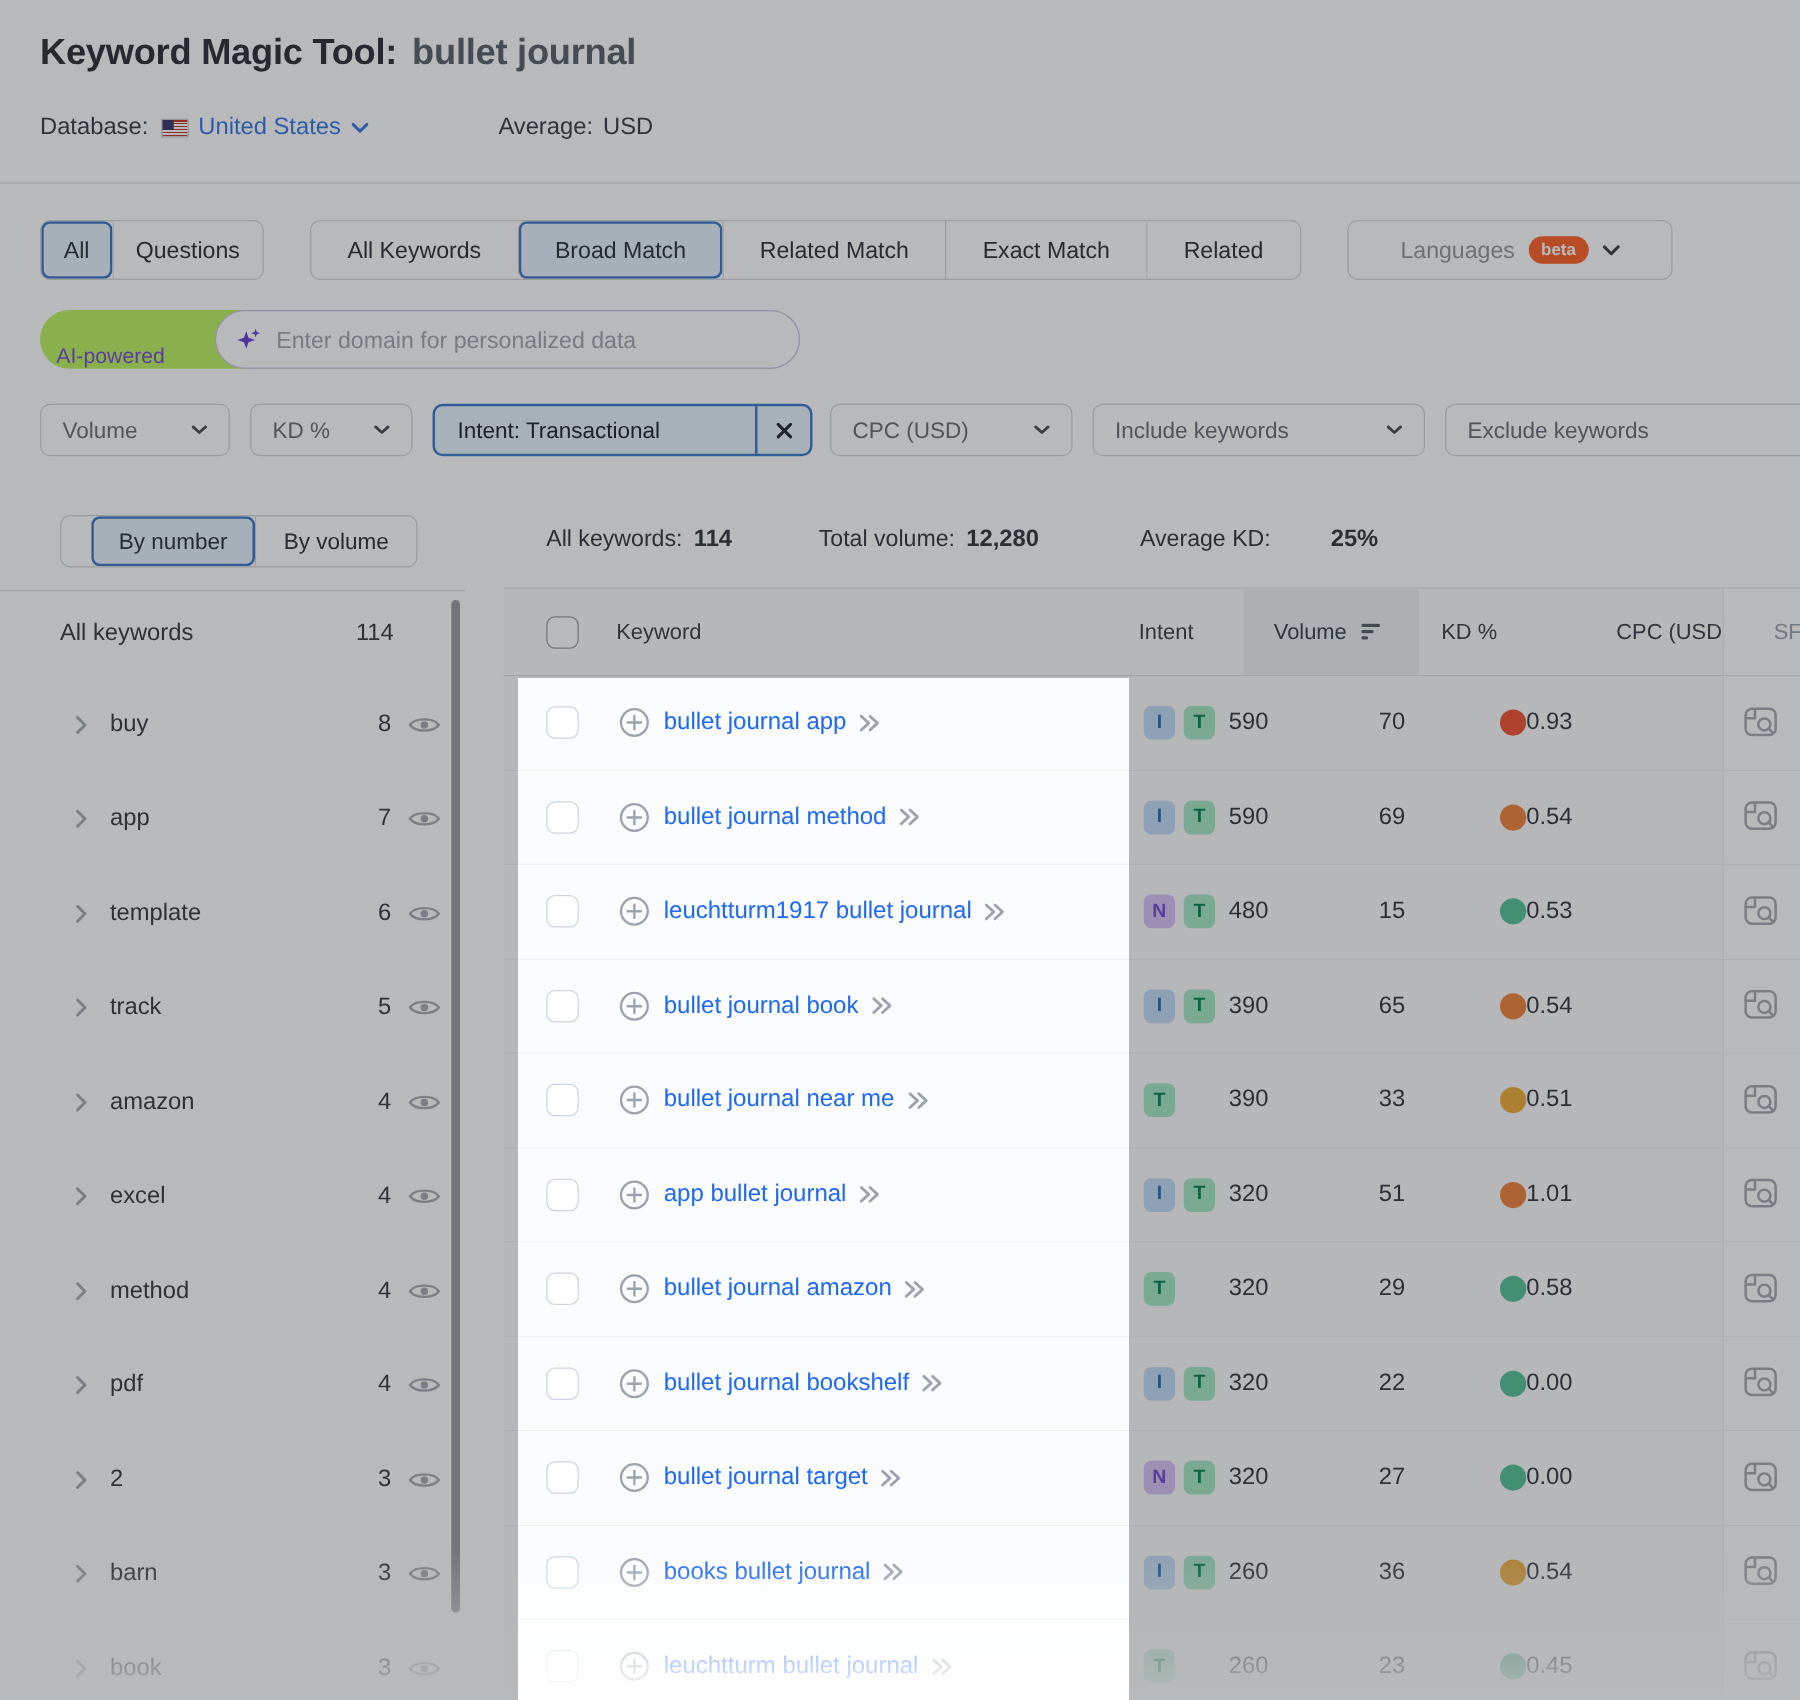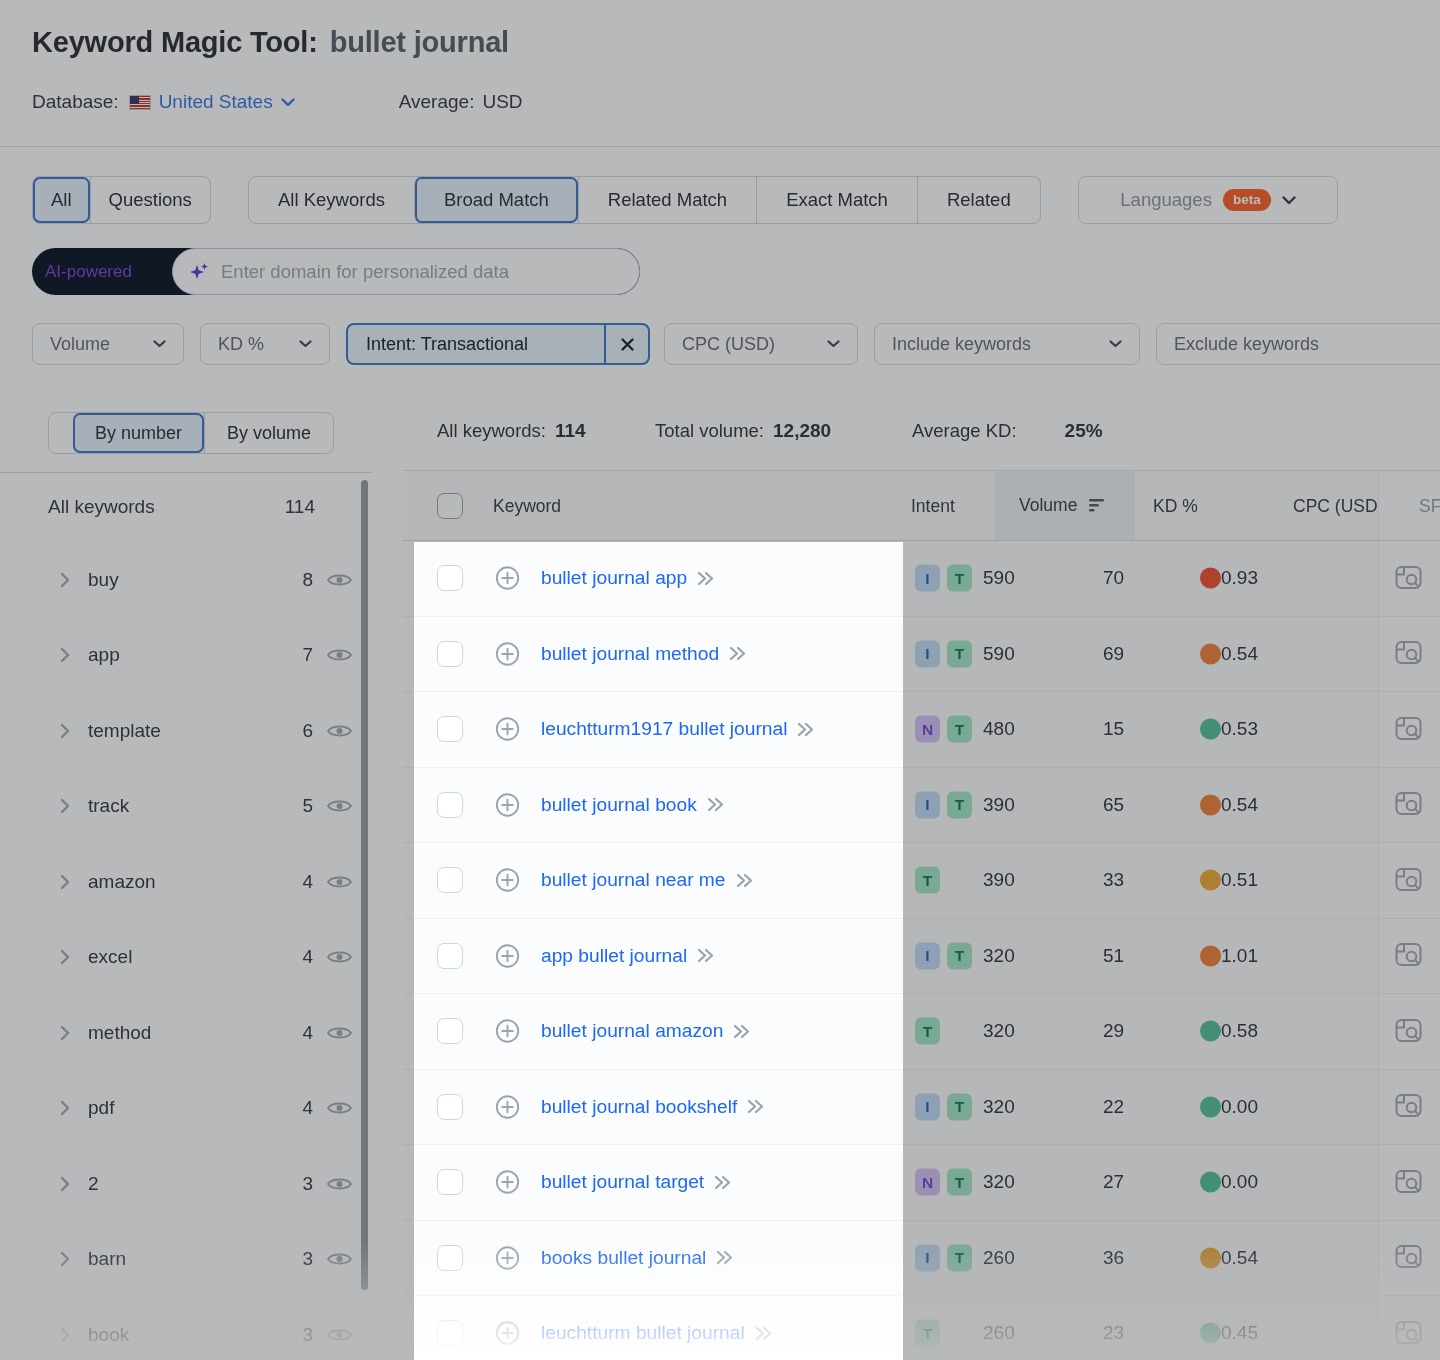--- a/index.html
+++ b/index.html
@@ -27,22 +27,22 @@
   .tbtn:last-child { border-radius:0 7px 7px 0; }
   .tbtn.sel { background:#e7f2fc; box-shadow:inset 0 0 0 2px #4079c8; border-radius:7px; }
   .tg1 { left:32px; } .tg1 .tbtn { padding:0 18px; }
   .tg2 { left:248px; }
   .lang-btn { position:absolute; left:1078px; top:176px; width:260px; height:48px; border:1px solid #d3d6da; border-radius:8px; background:#fff;
               display:flex; align-items:center; justify-content:center; gap:11px; }
   .lang-label { font-size:18.5px; color:#9298a0; }
   .beta-pill { background:#ff642d; color:#fff; font-size:13.5px; font-weight:700; padding:3px 10px 4px; border-radius:11px; }
 
   
-  .ai-wrap { position:absolute; left:32px; top:248px; width:608px; height:47px; background:#0f172a; border-radius:24px;
-             display:flex; align-items:center; padding-left:13px; }
+  .ai-wrap { position:absolute; left:32px; top:248px; width:608px; height:47px; background:#bef264; border-radius:24px;
+             display:flex; align-items:flex-end; padding-left:13px; }
   .ai-label { width:113px; font-size:17px; color:#7a4ed8; }
   .ai-input { width:468px; height:47px; margin-left:14px; background:#fff; border:1px solid #cfc2ee; border-radius:24px;
               display:flex; align-items:center; gap:11px; padding-left:15px; }
   .ai-placeholder { font-size:18.5px; color:#a0a8b2; }
 
   
   .pill { position:absolute; top:323px; height:42px; border:1px solid #d3d6da; border-radius:8px; background:#fff;
           display:flex; align-items:center; justify-content:space-between; padding:0 17px; font-size:18px; color:#6a707a; }
   .p-volume { left:32px; width:152px; } .p-kd { left:200px; width:130px; }
   .p-cpc { left:664px; width:194px; } .p-include { left:874px; width:266px; } .p-exclude { left:1156px; width:322px; }
@@ -77,21 +77,21 @@
   .th-keyword { left:90px; } .th-intent { left:508px; }
   .vol-cell { position:absolute; left:592px; top:0; width:140px; height:100%; background:#f0f2f5; display:flex; align-items:center; gap:12px; padding-left:24px; }
   .th-kd { left:750px; } .th-cpc { left:890px; }
   .serp-colcell { position:absolute; left:975px; top:0; width:62px; height:100%; background:#fff; border-left:1px solid #eceef1; overflow:hidden; }
   .th-serp { left:40px; color:#9aa2ad; }
 
   .rows { position:absolute; left:403px; top:541px; width:1037px; }
   .trow { position:relative; height:75.5px; background:#fbfcfd; border-bottom:1px solid #edf0f4; }
   .cb { position:absolute; left:34px; top:24px; width:26px; height:26px; background:#fff; border:1.5px solid #ccd5e2; border-radius:7px; }
   .plus { position:absolute; left:92px; top:50%; transform:translateY(-50%); display:flex; }
-  .kwline { position:absolute; left:138px; top:0; height:100%; display:flex; align-items:center; gap:9px; }
+  .kwline { position:absolute; left:128px; top:0; height:100%; display:flex; align-items:center; gap:9px; }
   .kwlink { font-size:19.2px; color:#1e68f6; text-decoration:none; white-space:nowrap; cursor:pointer; }
   .badges { position:absolute; left:512px; top:50%; transform:translateY(-50%); display:flex; gap:7px; }
   .badge { width:25px; height:27px; border-radius:6px; display:flex; align-items:center; justify-content:center; font-size:15.5px; font-weight:700; }
   .badge-i { background:#c3ddf6; color:#2e6ab0; }
   .badge-t { background:#a5e8c8; color:#0e8058; }
   .badge-n { background:#d6c5f5; color:#744fd0; }
   .num { position:absolute; top:50%; transform:translateY(-50%); font-size:19px; color:#343a42; text-align:left; white-space:nowrap; }
   .vol { left:580px; width:105px; }
   .kd  { left:700px; width:82px; }
   .dot { position:absolute; left:797px; top:50%; transform:translateY(-50%); width:21px; height:21px; border-radius:50%; }

